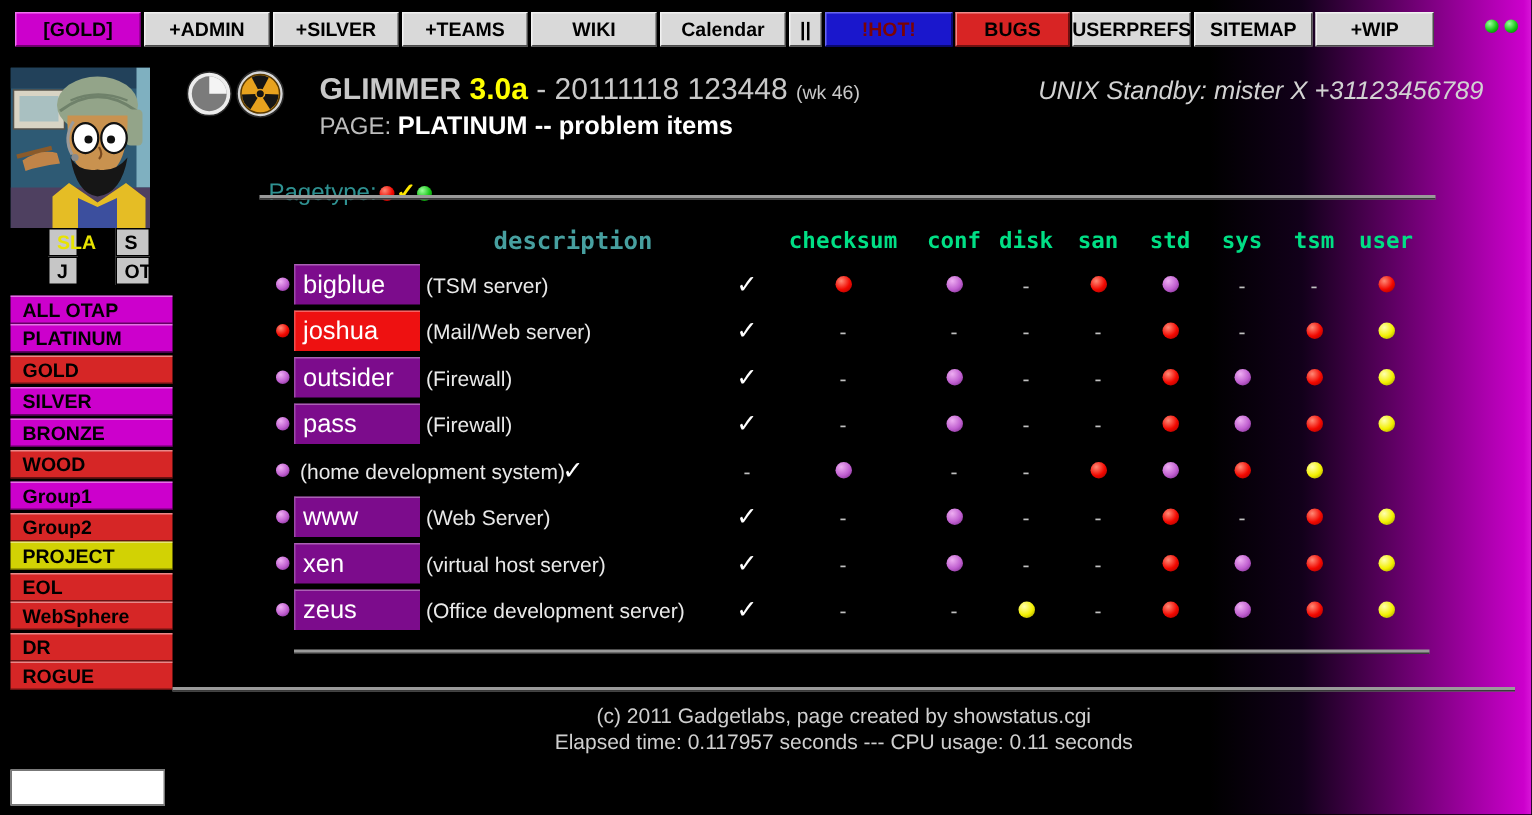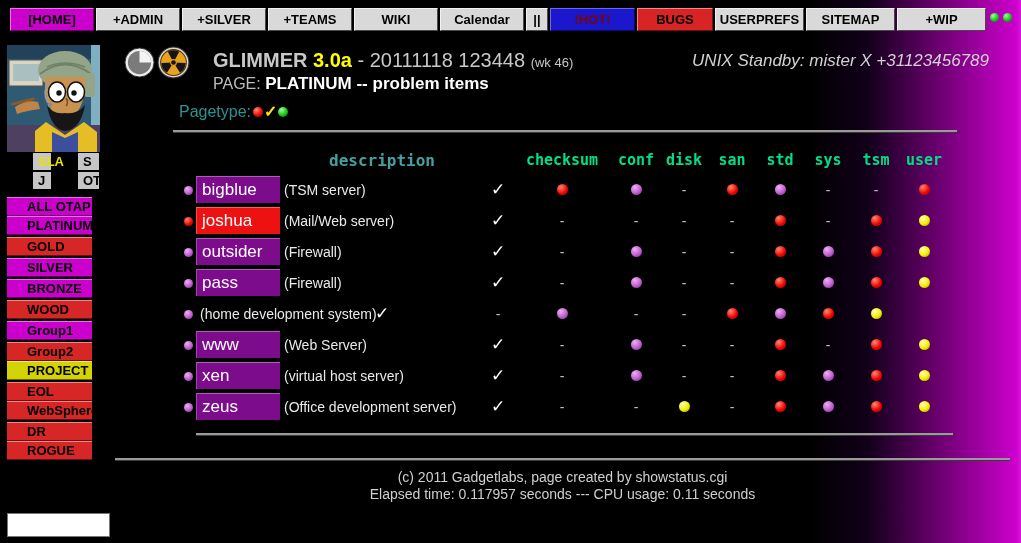--- a/index.html
+++ b/index.html
@@ -9,55 +9,55 @@
   
   .topnav{position:absolute;top:8px;left:10px;display:flex;gap:2px;}
   .nav-btn{height:23px;box-sizing:border-box;background:#d9d9d9;border:1px solid;
            border-color:#f2f2f2 #4a4a4a #4a4a4a #f2f2f2;color:#000;font-weight:bold;font-size:13px;
            display:flex;align-items:center;justify-content:center;cursor:pointer;}
   .nb-def{width:84px;}
   .nb-home{width:84px;background:#cc00cc;border-color:#f070f0 #70006e #70006e #f070f0;}
   .nb-pipe{width:22px;}
   .nb-hot{width:85px;background:#1a17cc;color:#7c0404;border-color:#6a68ee #0a0870 #0a0870 #6a68ee;}
   .nb-bugs{width:76px;background:#d82424;border-color:#f08a8a #701010 #701010 #f08a8a;}
-  .nb-wide{width:89px;}
+  .nb-wide{width:79px;}
   .nav-dots{position:absolute;top:13px;right:9px;display:flex;gap:4px;}
   
   .dot{display:inline-block;width:11px;height:11px;border-radius:50%;}
   .dot-red{background:radial-gradient(circle at 35% 30%,#ff8a76,#f20800 55%,#8e0000);}
   .dot-violet{background:radial-gradient(circle at 35% 30%,#eeaef2,#c05fd0 55%,#6e2280);}
   .dot-yellow{background:radial-gradient(circle at 35% 30%,#ffffb0,#f2ef00 55%,#8f8c00);}
   .dot-green{background:radial-gradient(circle at 35% 30%,#9cff9c,#16c516 55%,#045c04);}
   .nav-dot{width:9px;height:9px;}
   
   .sidebar{position:absolute;left:7px;top:45px;width:93px;}
   .comic{display:block;width:93px;height:107px;}
   .sla{display:grid;grid-template-columns:45px 48px;margin-top:0;}
   .sla-cell{height:19px;background:#c6c6c6;border:1px solid #000;box-sizing:border-box;
             font-weight:bold;font-size:13px;color:#000;display:flex;align-items:center;padding-left:5px;cursor:pointer;margin-left:25px;}
   .sla-accent{color:#e8e400;}
   .side-buttons{margin-top:7px;}
-  .side-btn{width:85px;height:19px;margin-top:2px;box-sizing:border-box;display:flex;align-items:center;
-            padding-left:20px;font-weight:bold;font-size:13px;color:#000;cursor:pointer;
+  .side-btn{width:108px;height:19px;margin-top:2px;box-sizing:border-box;display:flex;align-items:center;
+            padding-left:8px;font-weight:bold;font-size:13px;color:#000;cursor:pointer;
             border-top:1px solid rgba(255,255,255,.45);border-bottom:1px solid rgba(0,0,0,.5);}
   .gap{margin-top:0;}
   .c-magenta{background:#cc00cc;}
   .c-red{background:#d62626;}
   .c-yellow{background:#d2d204;}
   
   .icon-pie{position:absolute;left:124px;top:47px;width:31px;height:31px;cursor:pointer;}
   .icon-rad{position:absolute;left:157px;top:46px;width:33px;height:33px;cursor:pointer;}
   .titleline{position:absolute;left:213px;top:49px;font-size:20px;color:#c8c8c8;white-space:nowrap;}
   .t-app{font-weight:bold;color:#c8c8c8;}
   .t-ver{font-weight:bold;color:#ffff00;}
   .t-wk{font-size:13px;}
   .pageline{position:absolute;left:213px;top:74px;font-size:16px;color:#bdbdbd;white-space:nowrap;}
   .t-page{font-weight:bold;color:#ffffff;font-size:17px;}
   .standby{position:absolute;right:32px;top:51px;font-style:italic;font-size:17px;color:#d2d2d2;white-space:nowrap;}
-  .pagetype{position:absolute;left:179px;top:103px;font-size:16px;color:#2f9292;display:flex;align-items:center;}
+  .pagetype{position:absolute;left:179px;top:120px;font-size:16px;color:#2f9292;display:flex;align-items:center;}
   .pt-icons{display:flex;align-items:center;gap:1px;margin-left:2px;}
   .pt-dot{width:10px;height:10px;}
   .pt-check{color:#ffe800;font-size:16px;font-weight:bold;line-height:10px;}
   .hr{position:absolute;height:2px;background:#9a9a9a;border-bottom:1px solid #3a3a3a;}
   .hr1{left:173px;top:130px;width:784px;}
   .hr2{left:196px;top:433px;width:757px;}
   .hr3{left:115px;top:458px;width:895px;}
   
   .table{position:absolute;left:180px;top:148px;}
   .thead,.trow{display:grid;grid-template-columns:16px 84px 204px 28px 100px repeat(7,48px);align-items:center;}
@@ -79,21 +79,21 @@
   
   .footer{position:absolute;left:115px;top:469px;width:895px;text-align:center;color:#cfcfcf;font-size:14px;line-height:17px;}
   .quick-input{position:absolute;left:7px;top:513px;width:97px;height:20px;background:#fff;border:1px solid #777;outline:none;}
 </style>
 </head>
 <body>
 
 <div class="page">
 
   <div class="topnav">
-      <div class="nav-btn nb-home">[HOME]</div>
+      <div class="nav-btn nb-home">[GOLD]</div>
       <div class="nav-btn nb-def">+ADMIN</div>
       <div class="nav-btn nb-def">+SILVER</div>
       <div class="nav-btn nb-def">+TEAMS</div>
       <div class="nav-btn nb-def">WIKI</div>
       <div class="nav-btn nb-def">Calendar</div>
       <div class="nav-btn nb-pipe">||</div>
       <div class="nav-btn nb-hot">!HOT!</div>
       <div class="nav-btn nb-bugs">BUGS</div>
       <div class="nav-btn nb-wide">USERPREFS</div>
       <div class="nav-btn nb-wide">SITEMAP</div>

